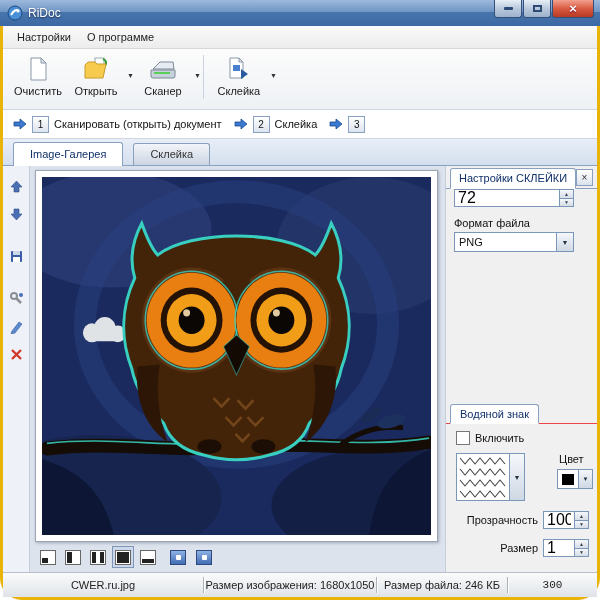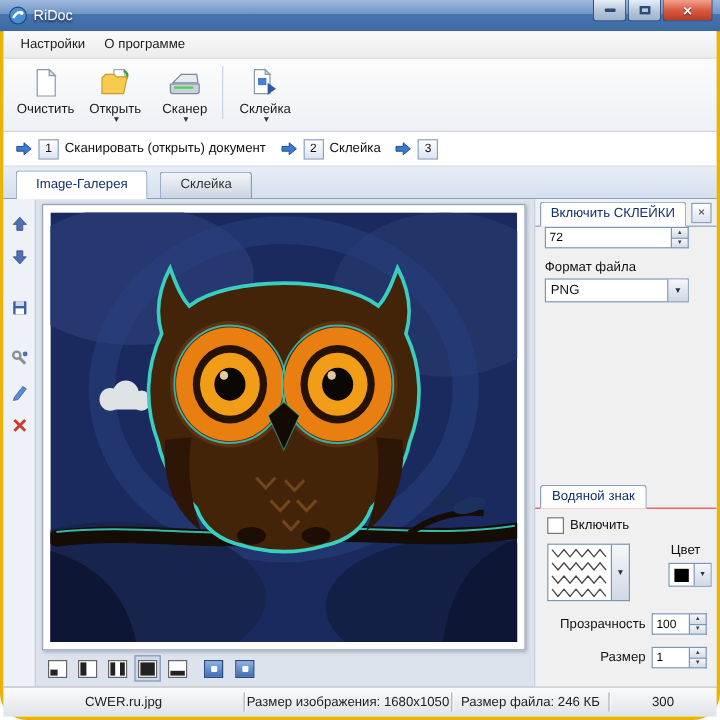--- a/index.html
+++ b/index.html
@@ -26,21 +26,21 @@
   
   .menubar{height:22px;background:linear-gradient(#fafafa,#ececec);
     border-bottom:1px solid #d8d8d8;display:flex;align-items:center;padding-left:6px;}
   .menu-item{padding:0 8px;height:100%;display:flex;align-items:center;color:#222;}
   
   .toolbar{height:56px;background:linear-gradient(#fcfcfc,#eef1f5);
     border-bottom:1px solid #cfd6df;display:flex;align-items:flex-start;padding:4px 4px 0 6px;}
   .tbtn{display:flex;flex-direction:column;align-items:center;width:58px;padding-top:2px;}
   .tbtn .ic{height:28px;display:flex;align-items:center;}
   .tbtn .lbl{margin-top:2px;color:#1a1a1a;}
-  .dropwrap{display:flex;align-items:center;flex-direction:column;}
+  .dropwrap{display:flex;align-items:center;}
   .ddarrow{font-size:7px;color:#333;margin-left:2px;align-self:center;}
   .tsep{width:1px;height:44px;background:#c9d2dd;margin:2px 6px 0 2px;}
   
   .stepsbar{height:28px;background:#fff;border-bottom:1px solid #cfd6df;
     display:flex;align-items:center;padding-left:8px;white-space:nowrap;overflow:hidden;}
   .steparrow{margin:0 5px 0 2px;flex:0 0 auto;}
   .stepnum{width:15px;height:15px;border:1px solid #8aa0c0;flex:0 0 auto;
     background:linear-gradient(#ffffff,#dde4ee);display:flex;align-items:center;
     justify-content:center;font-size:10px;margin-right:5px;}
   .steplabel{margin-right:10px;color:#111;}
@@ -84,21 +84,21 @@
   .phead{height:22px;border-bottom:1px solid #8aa0c0;position:relative;}
   .ptab{position:absolute;left:4px;top:2px;height:19px;line-height:19px;padding:0 8px;
     background:#fff;border:1px solid #8aa0c0;border-bottom:1px solid #fff;
     border-radius:3px 3px 0 0;color:#10306a;z-index:2;margin-bottom:-1px;}
   .pclose{position:absolute;right:4px;top:3px;width:15px;height:15px;
     border:1px solid #8aa0c0;background:linear-gradient(#fff,#dbe2ec);
     display:flex;align-items:center;justify-content:center;font-size:10px;color:#333;}
   .plabel{margin:10px 0 3px 8px;color:#111;}
   .pfield{margin-left:8px;display:flex;align-items:center;}
   .pinput{height:18px;border:1px solid #7a96b8;background:#fff;padding:0 3px;
-    font-family:"Liberation Sans",sans-serif;font-size:10px;box-sizing:border-box;}
+    font-family:"Liberation Sans",sans-serif;font-size:16px;box-sizing:border-box;}
   .spin{width:14px;height:18px;display:flex;flex-direction:column;}
   .spin span{flex:1;border:1px solid #7a96b8;border-left:none;
     background:linear-gradient(#f5f7fa,#d6dde6);font-size:5px;color:#345;
     display:flex;align-items:center;justify-content:center;box-sizing:border-box;}
   .spin span:first-child{border-bottom:none;}
   .combo{height:20px;width:120px;border:1px solid #7a96b8;background:#fff;
     display:flex;align-items:center;box-sizing:border-box;}
   .combo .val{flex:1;padding-left:4px;}
   .combo .dbtn{width:16px;height:100%;border-left:1px solid #7a96b8;
     background:linear-gradient(#f5f7fa,#cfd8e4);display:flex;align-items:center;
@@ -371,21 +371,21 @@
           <div class="blubtn">
             <div class="blu">
                 <div class="dot"></div>
               </div>
           </div>
         </div>
       </div>
 
       <div class="rightpanel">
         <div class="phead">
-          <div class="ptab">Включить СКЛЕЙКИ</div>
+          <div class="ptab">Настройки СКЛЕЙКИ</div>
           <div class="pclose">
               <span>×</span>
             </div>
         </div>
 
         <div class="pfield">
           <input class="pinput" style="width: 106px;" value="72">
           <div class="spin">
             <span>▲</span>
             <span>▼</span>
@@ -453,17 +453,17 @@
       </div>
     </div>
 
     <div class="statusbar">
       <div class="ssec" style="width:200px;">CWER.ru.jpg</div>
       <div class="ssep"></div>
       <div class="ssec" style="width:172px;">Размер изображения: 1680x1050</div>
       <div class="ssep"></div>
       <div class="ssec" style="width:130px;">Размер файла: 246 КБ</div>
       <div class="ssep"></div>
-      <div class="ssec" style="flex:1;">300</div>
+      <div class="ssec" style="flex:1;font-family:Liberation Mono, monospace;">300</div>
     </div>
 
   </div>
 </div>
 
 </body></html>

